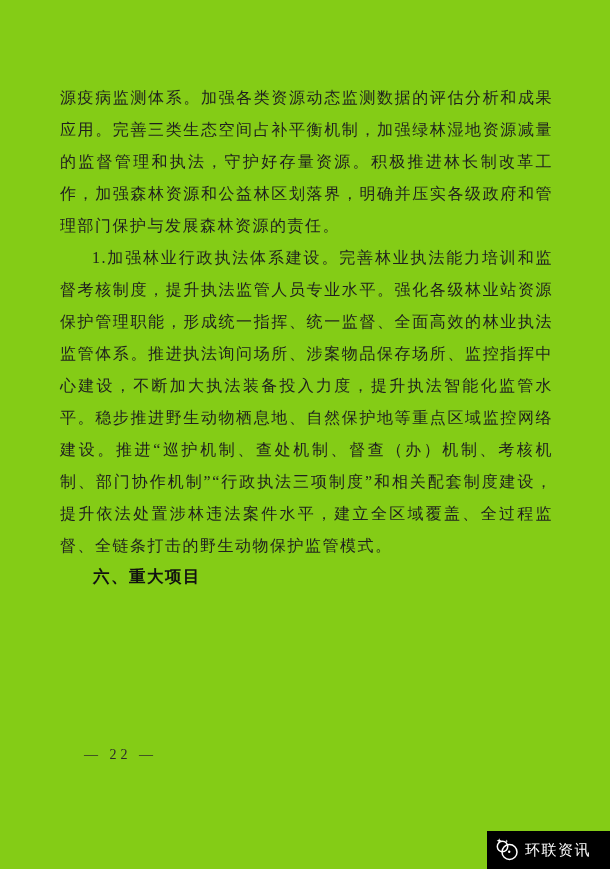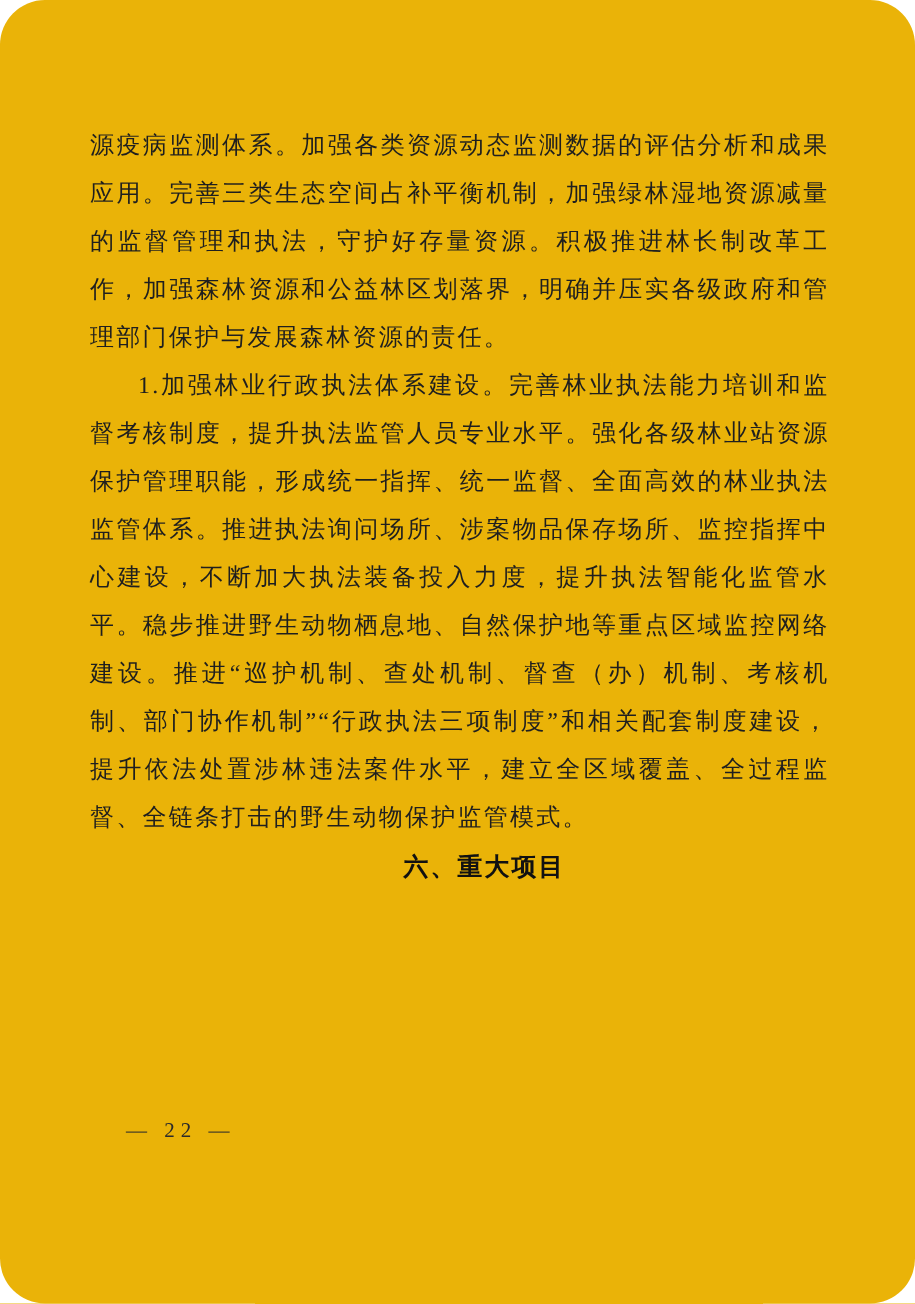--- a/index.html
+++ b/index.html
@@ -10,22 +10,21 @@
     width: 610px;
     height: 869px;
     background: #ffffff;
     position: relative;
     overflow: hidden;
     font-family: "Liberation Serif", "DejaVu Serif", serif;
   }
   .doc-page {
     position: absolute;
     inset: 0;
-    background: #eab308;
-    border-radius: 30px;
+    background: #84cc16;
   }
   .doc-text {
     position: absolute;
     left: 60px;
     top: 82px;
     width: 493px;
     color: #1f1f1f;
   }
   .body-para {
     margin: 0;
@@ -40,22 +39,21 @@
     text-indent: 2em;
   }
   .sec-heading {
     margin: 0;
     font-size: 16.5px;
     line-height: 32px;
     letter-spacing: 1.5px;
     font-weight: bold;
     color: #111111;
     text-indent: 2em;
-    font-family: Liberation Sans, sans-serif;
-    text-align: center;
+    font-family: Liberation Mono, monospace;
   }
   .subsec-heading {
     margin: 0;
     font-size: 16px;
     line-height: 32px;
     letter-spacing: 1.5px;
     font-style: italic;
     font-weight: normal;
     color: #1f1f1f;
     text-indent: 2em;
@@ -107,14 +105,24 @@
 
     <p class="body-para indent2">1.加强林业行政执法体系建设。完善林业执法能力培训和监督考核制度，提升执法监管人员专业水平。强化各级林业站资源保护管理职能，形成统一指挥、统一监督、全面高效的林业执法监管体系。推进执法询问场所、涉案物品保存场所、监控指挥中心建设，不断加大执法装备投入力度，提升执法智能化监管水平。稳步推进野生动物栖息地、自然保护地等重点区域监控网络建设。推进“巡护机制、查处机制、督查（办）机制、考核机制、部门协作机制”“行政执法三项制度”和相关配套制度建设，提升依法处置涉林违法案件水平，建立全区域覆盖、全过程监督、全链条打击的野生动物保护监管模式。</p>
 
     <h2 class="sec-heading">六、重大项目</h2>
 
 
   </div>
 
   <div class="page-number">— 22 —</div>
 
+  <div class="watermark">
+    <svg class="brand-logo" viewBox="0 0 26 26" xmlns="http://www.w3.org/2000/svg" aria-hidden="true">
+      <circle cx="15.5" cy="15" r="7.5" fill="none" stroke="#ffffff" stroke-width="1.5"></circle>
+      <circle cx="8.5" cy="9.5" r="5.2" fill="none" stroke="#ffffff" stroke-width="1.5"></circle>
+      <path d="M5.2 1.2 L5.9 3.1 L7.8 3.8 L5.9 4.5 L5.2 6.4 L4.5 4.5 L2.6 3.8 L4.5 3.1 Z" fill="#ffffff"></path>
+      <path d="M12.6 2.6 L13 3.7 L14.1 4.1 L13 4.5 L12.6 5.6 L12.2 4.5 L11.1 4.1 L12.2 3.7 Z" fill="#ffffff"></path>
+      <circle cx="15.2" cy="14.8" r="1.2" fill="#ffffff"></circle>
+    </svg>
+    <span class="brand-name">环联资讯</span>
+  </div>
 
 </div>
 
 </body></html>

